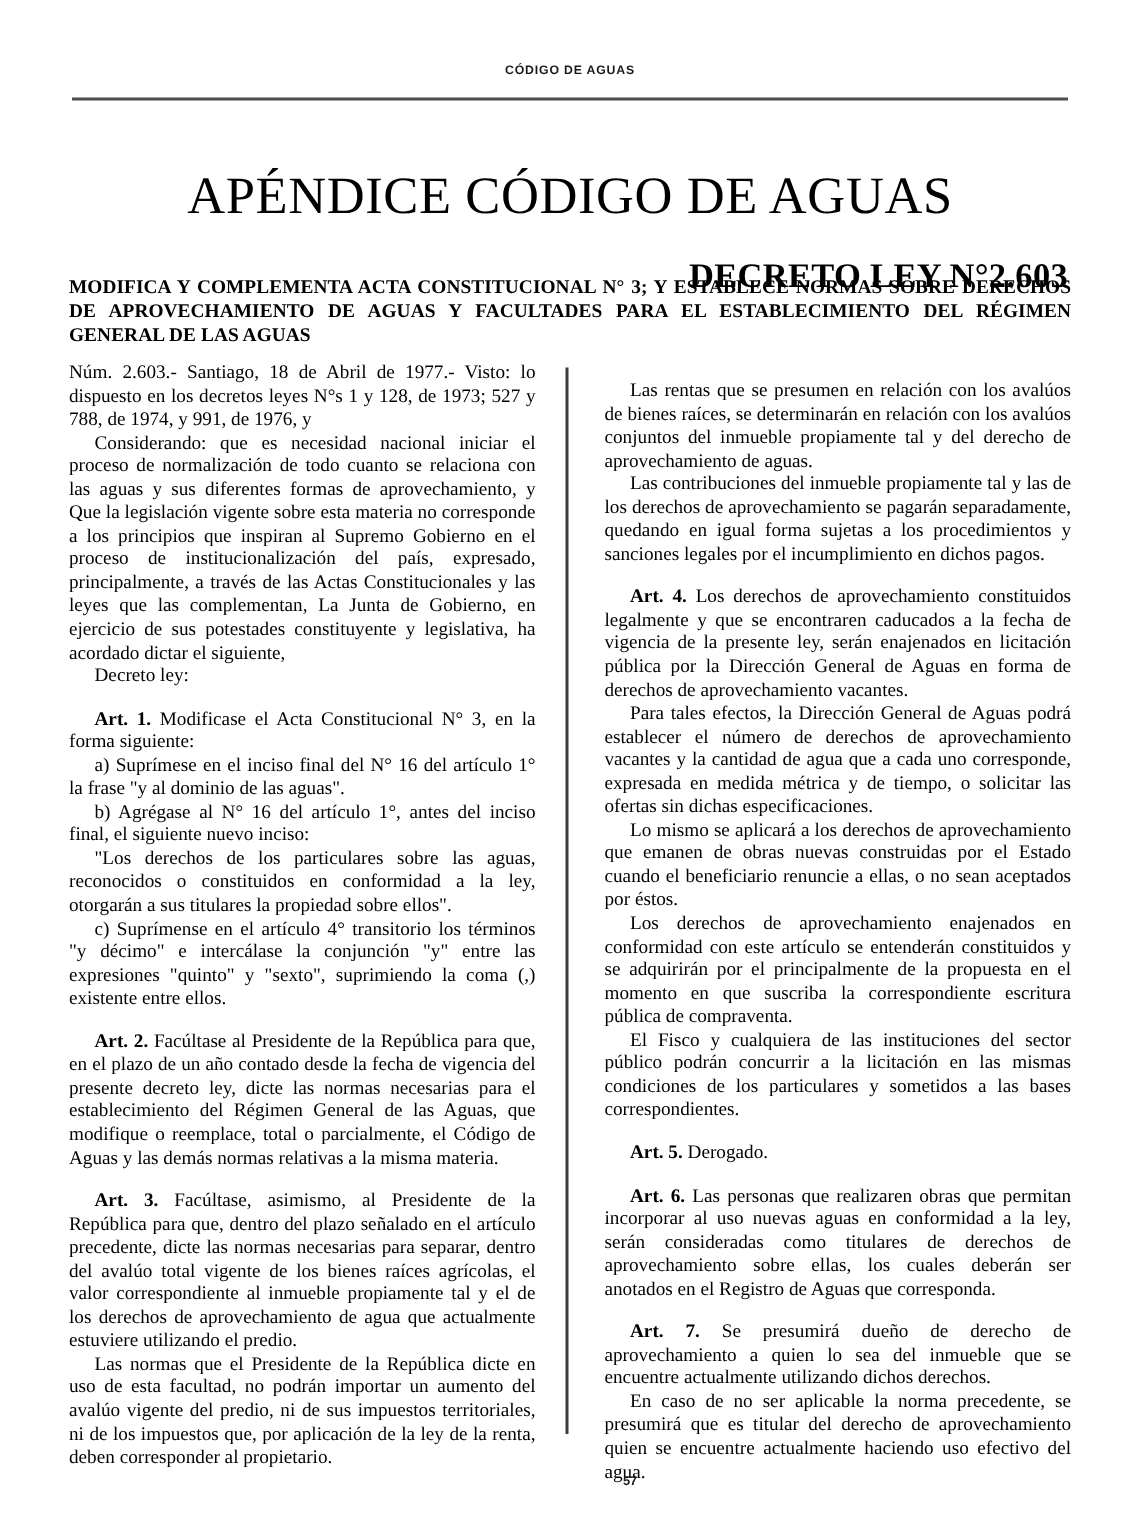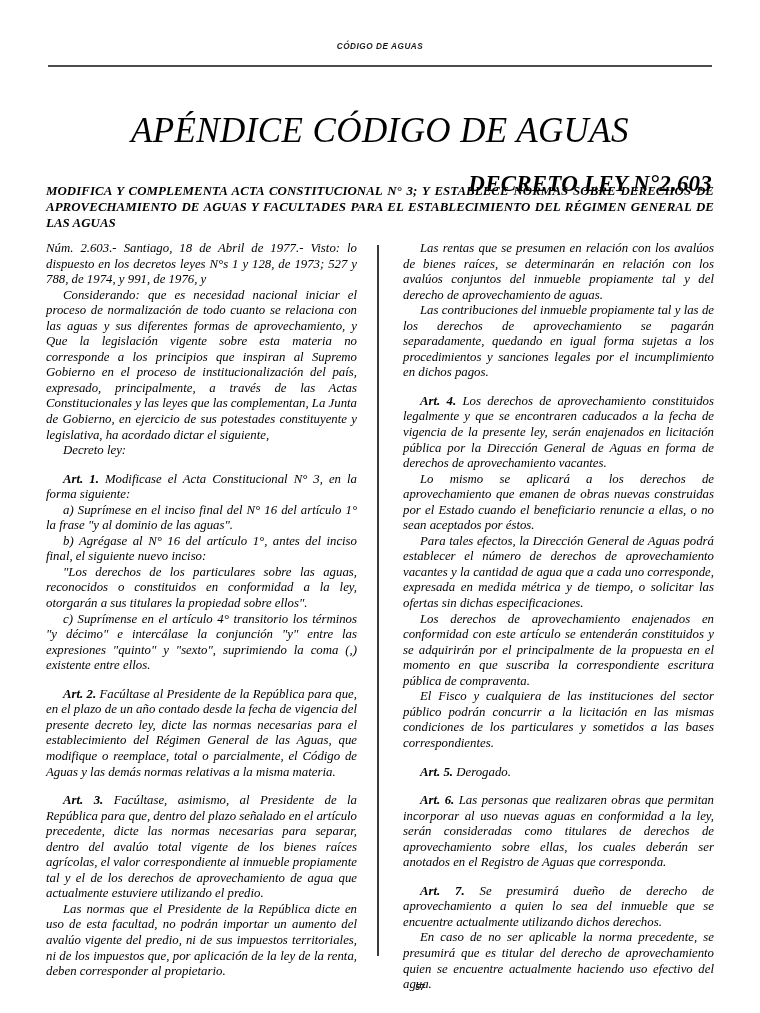--- a/index.html
+++ b/index.html
@@ -13,21 +13,20 @@
     overflow: hidden;
     position: relative;
   }
 
   .page {
     position: absolute;
     left: 0; top: 0;
     width: 604px;
     height: 1013px;
     padding: 0;
-    font-style: italic;
   }
 
   
   .running-head {
     position: absolute;
     left: 48px;
     top: 42px;
     width: 664px;
     text-align: center;
     font-family: "Liberation Sans", "DejaVu Sans", sans-serif;
@@ -94,21 +93,21 @@
   .col {
     position: absolute;
     top: 0;
     width: 311px;
     height: 715px;
     font-size: 12.8px;
     line-height: 15.55px;
     text-align: justify;
   }
   .col-left  { left: 0; }
-  .col-right { left: 357px; }
+  .col-right { left: 357px; margin-top: 12px; }
 
   .col-divider {
     position: absolute;
     left: 331px;
     top: 4px;
     width: 1.6px;
     height: 711px;
     background: #3b3b3b;
   }
 
@@ -168,22 +167,22 @@
       <p class="para">Las normas que el Presidente de la República dicte en uso de esta facultad, no podrán importar un aumento del avalúo vigente del predio, ni de sus impuestos territoriales, ni de los impuestos que, por aplicación de la ley de la renta, deben corresponder al propietario.</p>
     </div>
 
     <div class="col-divider"></div>
 
     <div class="col col-right">
       <p class="para">Las rentas que se presumen en relación con los avalúos de bienes raíces, se determinarán en relación con los avalúos conjuntos del inmueble propiamente tal y del derecho de aprovechamiento de aguas.</p>
       <p class="para">Las contribuciones del inmueble propiamente tal y las de los derechos de aprovechamiento se pagarán separadamente, quedando en igual forma sujetas a los procedimientos y sanciones legales por el incumplimiento en dichos pagos.</p>
 
       <p class="para artstart"><span class="art">Art. 4.</span><span> Los derechos de aprovechamiento constituidos legalmente y que se encontraren caducados a la fecha de vigencia de la presente ley, serán enajenados en licitación pública por la Dirección General de Aguas en forma de derechos de aprovechamiento vacantes.</span></p>
+      <p class="para">Para tales efectos, la Dirección General de Aguas podrá establecer el número de derechos de aprovechamiento vacantes y la cantidad de agua que a cada uno corresponde, expresada en medida métrica y de tiempo, o solicitar las ofertas sin dichas especificaciones.</p>
       <p class="para">Lo mismo se aplicará a los derechos de aprovechamiento que emanen de obras nuevas construidas por el Estado cuando el beneficiario renuncie a ellas, o no sean aceptados por éstos.</p>
-      <p class="para">Para tales efectos, la Dirección General de Aguas podrá establecer el número de derechos de aprovechamiento vacantes y la cantidad de agua que a cada uno corresponde, expresada en medida métrica y de tiempo, o solicitar las ofertas sin dichas especificaciones.</p>
       <p class="para">Los derechos de aprovechamiento enajenados en conformidad con este artículo se entenderán constituidos y se adquirirán por el principalmente de la propuesta en el momento en que suscriba la correspondiente escritura pública de compraventa.</p>
       <p class="para">El Fisco y cualquiera de las instituciones del sector público podrán concurrir a la licitación en las mismas condiciones de los particulares y sometidos a las bases correspondientes.</p>
 
       <p class="para artstart"><span class="art">Art. 5.</span><span> Derogado.</span></p>
 
       <p class="para artstart"><span class="art">Art. 6.</span><span> Las personas que realizaren obras que permitan incorporar al uso nuevas aguas en conformidad a la ley, serán consideradas como titulares de derechos de aprovechamiento sobre ellas, los cuales deberán ser anotados en el Registro de Aguas que corresponda.</span></p>
 
       <p class="para artstart"><span class="art">Art. 7.</span><span> Se presumirá dueño de derecho de aprovechamiento a quien lo sea del inmueble que se encuentre actualmente utilizando dichos derechos.</span></p>
       <p class="para">En caso de no ser aplicable la norma precedente, se presumirá que es titular del derecho de aprovechamiento quien se encuentre actualmente haciendo uso efectivo del agua.</p>
     </div>

